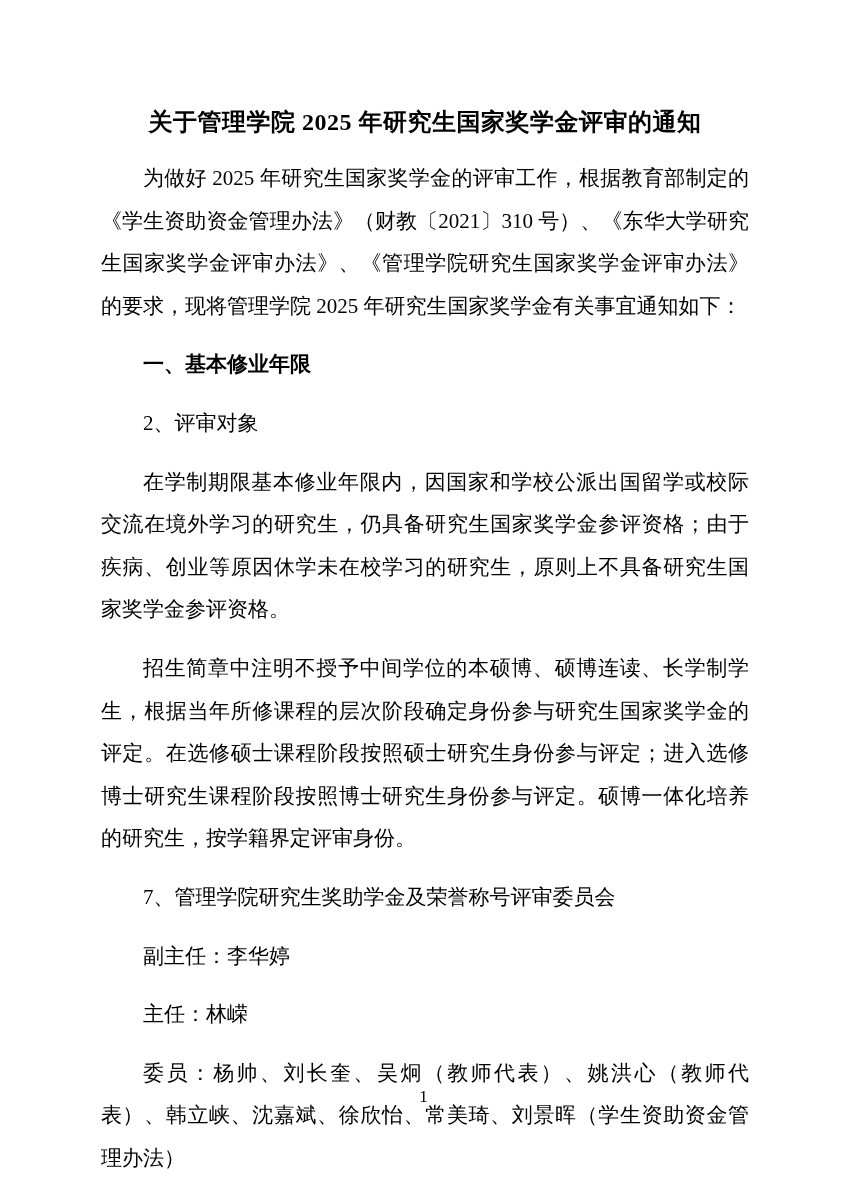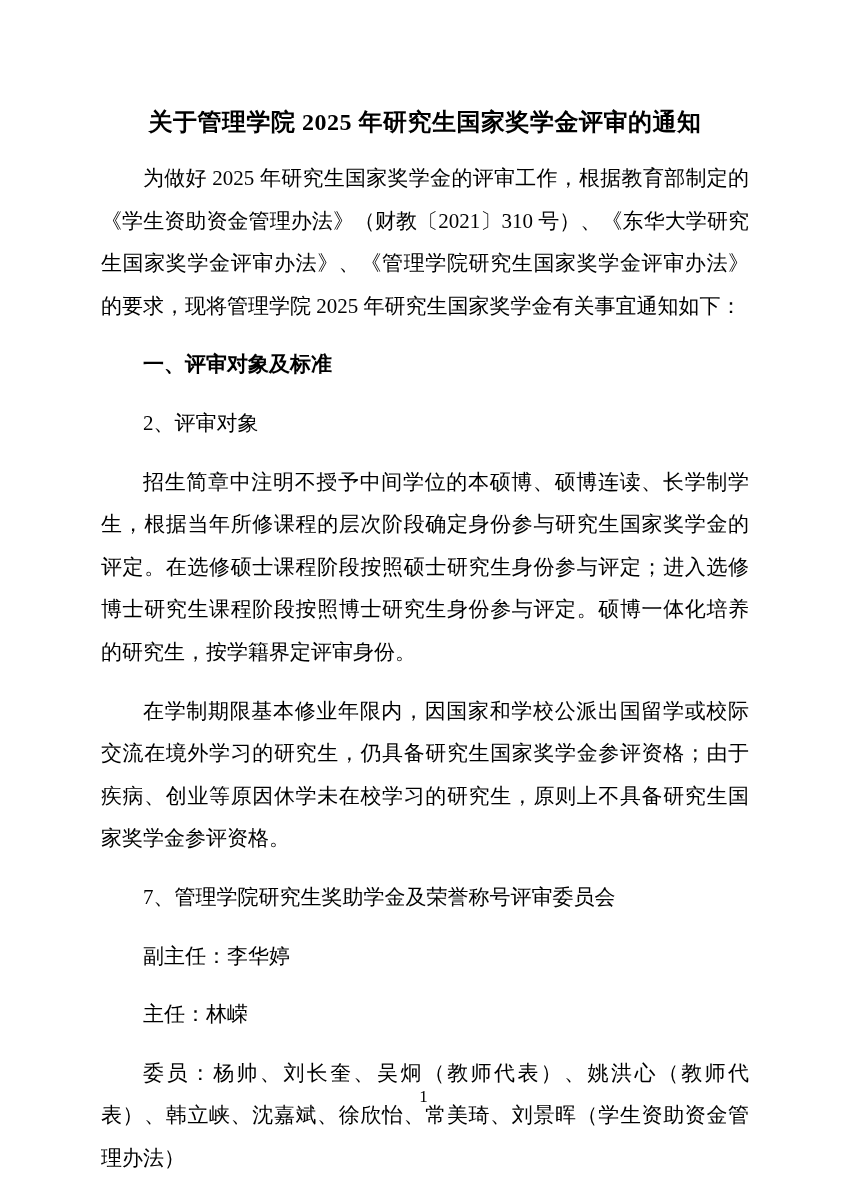--- a/index.html
+++ b/index.html
@@ -53,24 +53,24 @@
 </style>
 </head>
 <body>
 
 <div class="page">
 
   <h1 class="doc-title">关于管理学院 2025 年研究生国家奖学金评审的通知</h1>
 
   <div class="doc-body">
     <p class="para">为做好 2025 年研究生国家奖学金的评审工作，根据教育部制定的《学生资助资金管理办法》（财教〔2021〕310 号）、《东华大学研究生国家奖学金评审办法》、《管理学院研究生国家奖学金评审办法》的要求，现将管理学院 2025 年研究生国家奖学金有关事宜通知如下：</p>
-    <p class="para heading">一、评审对象及标准</p>
+    <p class="para heading">一、基本修业年限</p>
     <p class="para">2、评审对象</p>
+    <p class="para">在学制期限基本修业年限内，因国家和学校公派出国留学或校际交流在境外学习的研究生，仍具备研究生国家奖学金参评资格；由于疾病、创业等原因休学未在校学习的研究生，原则上不具备研究生国家奖学金参评资格。</p>
     <p class="para">招生简章中注明不授予中间学位的本硕博、硕博连读、长学制学生，根据当年所修课程的层次阶段确定身份参与研究生国家奖学金的评定。在选修硕士课程阶段按照硕士研究生身份参与评定；进入选修博士研究生课程阶段按照博士研究生身份参与评定。硕博一体化培养的研究生，按学籍界定评审身份。</p>
-    <p class="para">在学制期限基本修业年限内，因国家和学校公派出国留学或校际交流在境外学习的研究生，仍具备研究生国家奖学金参评资格；由于疾病、创业等原因休学未在校学习的研究生，原则上不具备研究生国家奖学金参评资格。</p>
     <p class="para">7、管理学院研究生奖助学金及荣誉称号评审委员会</p>
     <p class="para">副主任：李华婷</p>
     <p class="para">主任：林嵘</p>
     <p class="para">委员：杨帅、刘长奎、吴炯（教师代表）、姚洪心（教师代表）、韩立峡、沈嘉斌、徐欣怡、常美琦、刘景晖（学生资助资金管理办法）</p>
   </div>
 
   <div class="page-footer">
     <span>1</span>
   </div>
 

